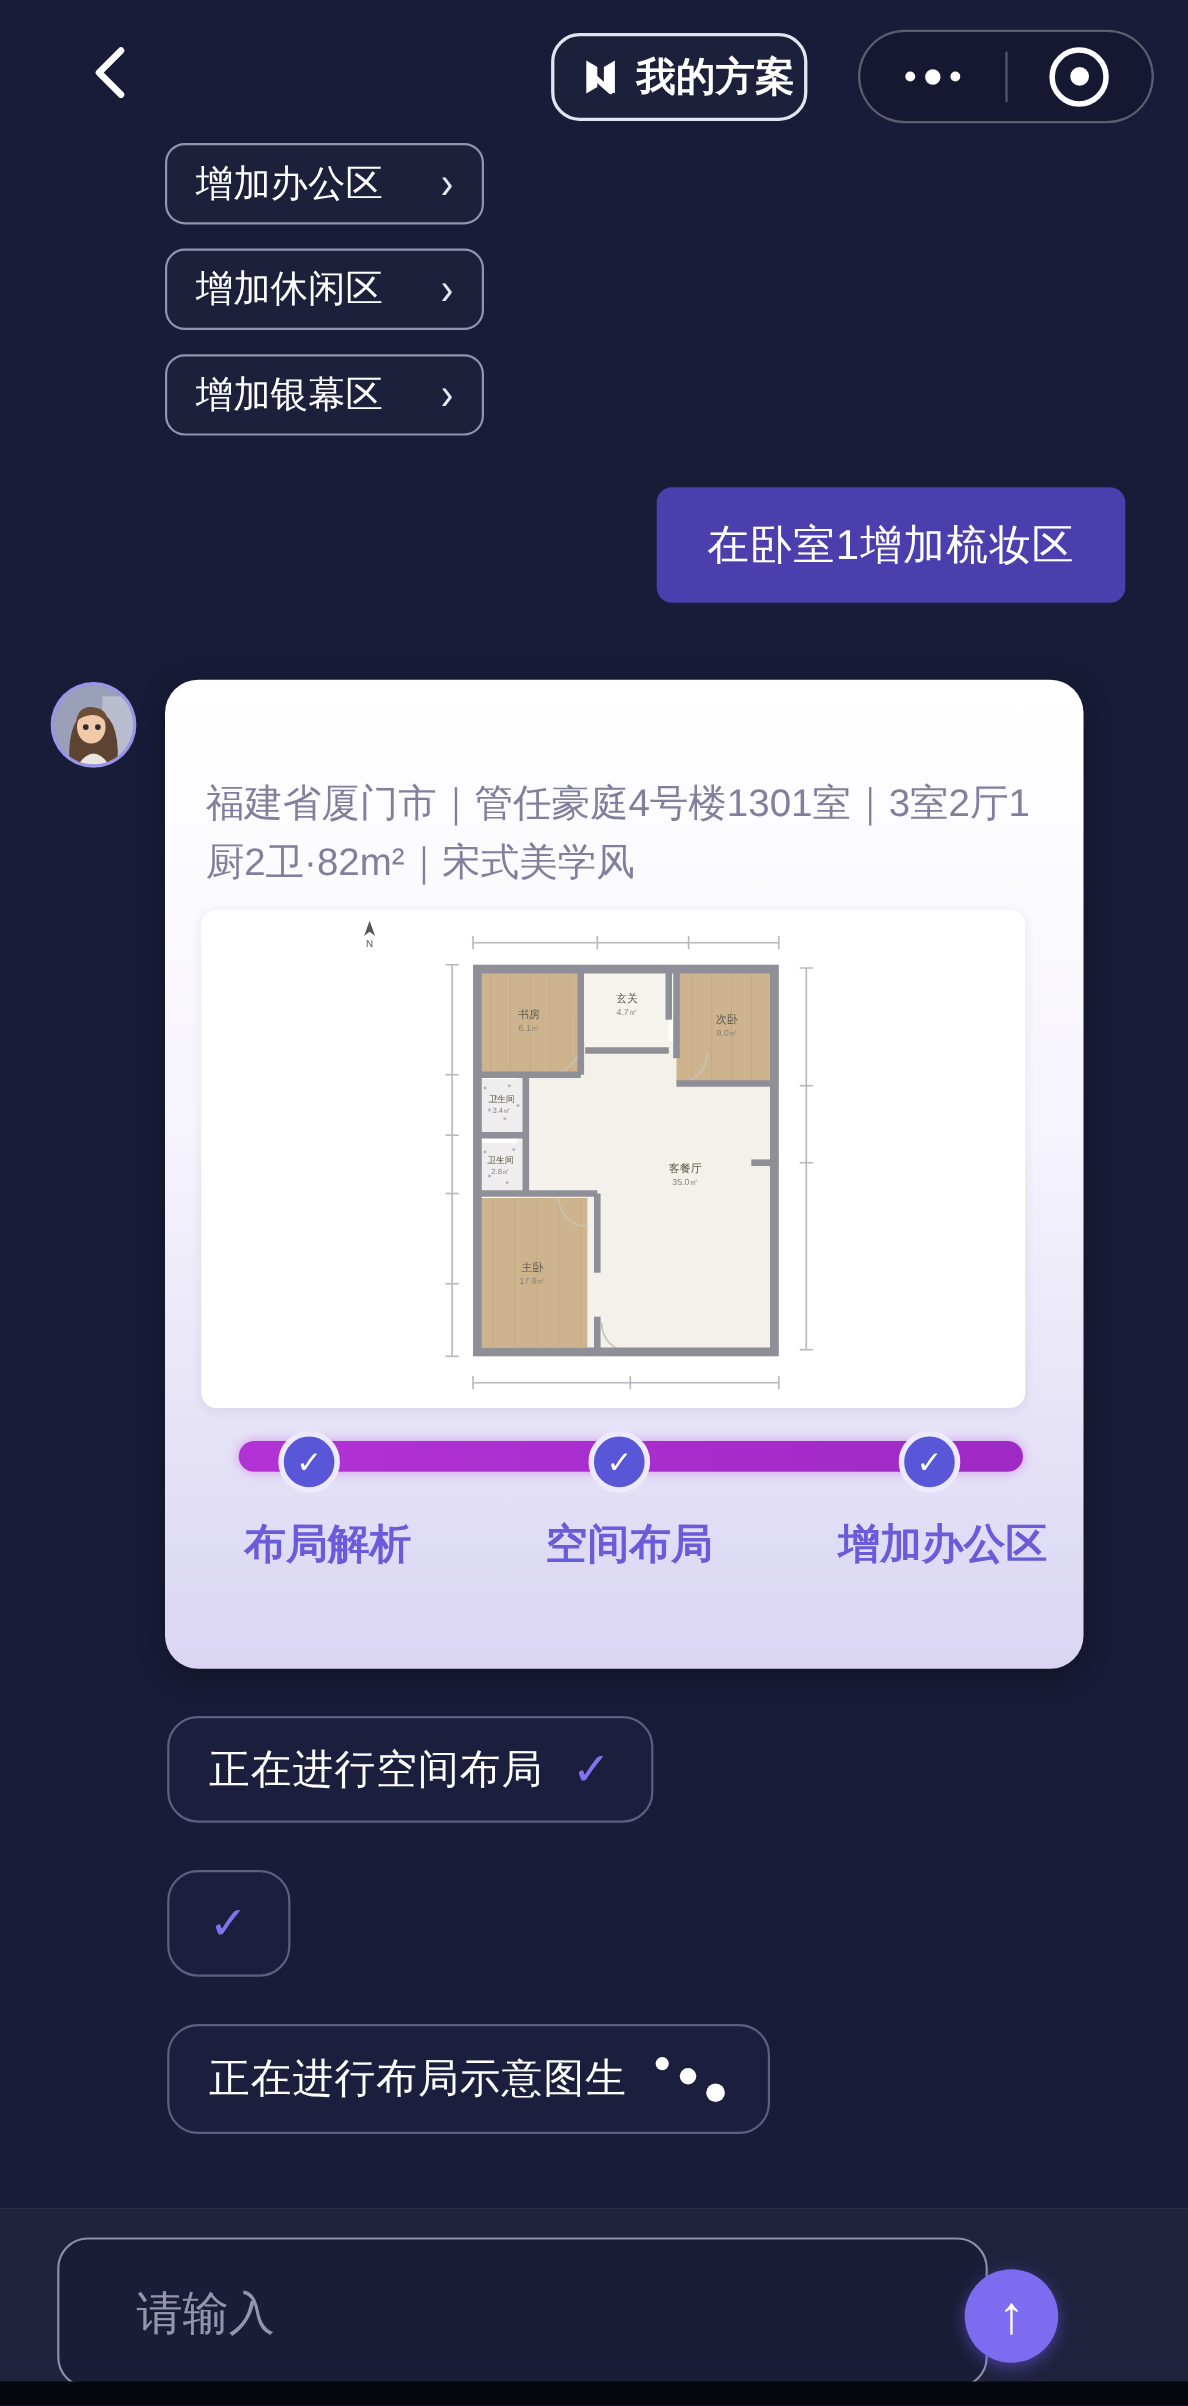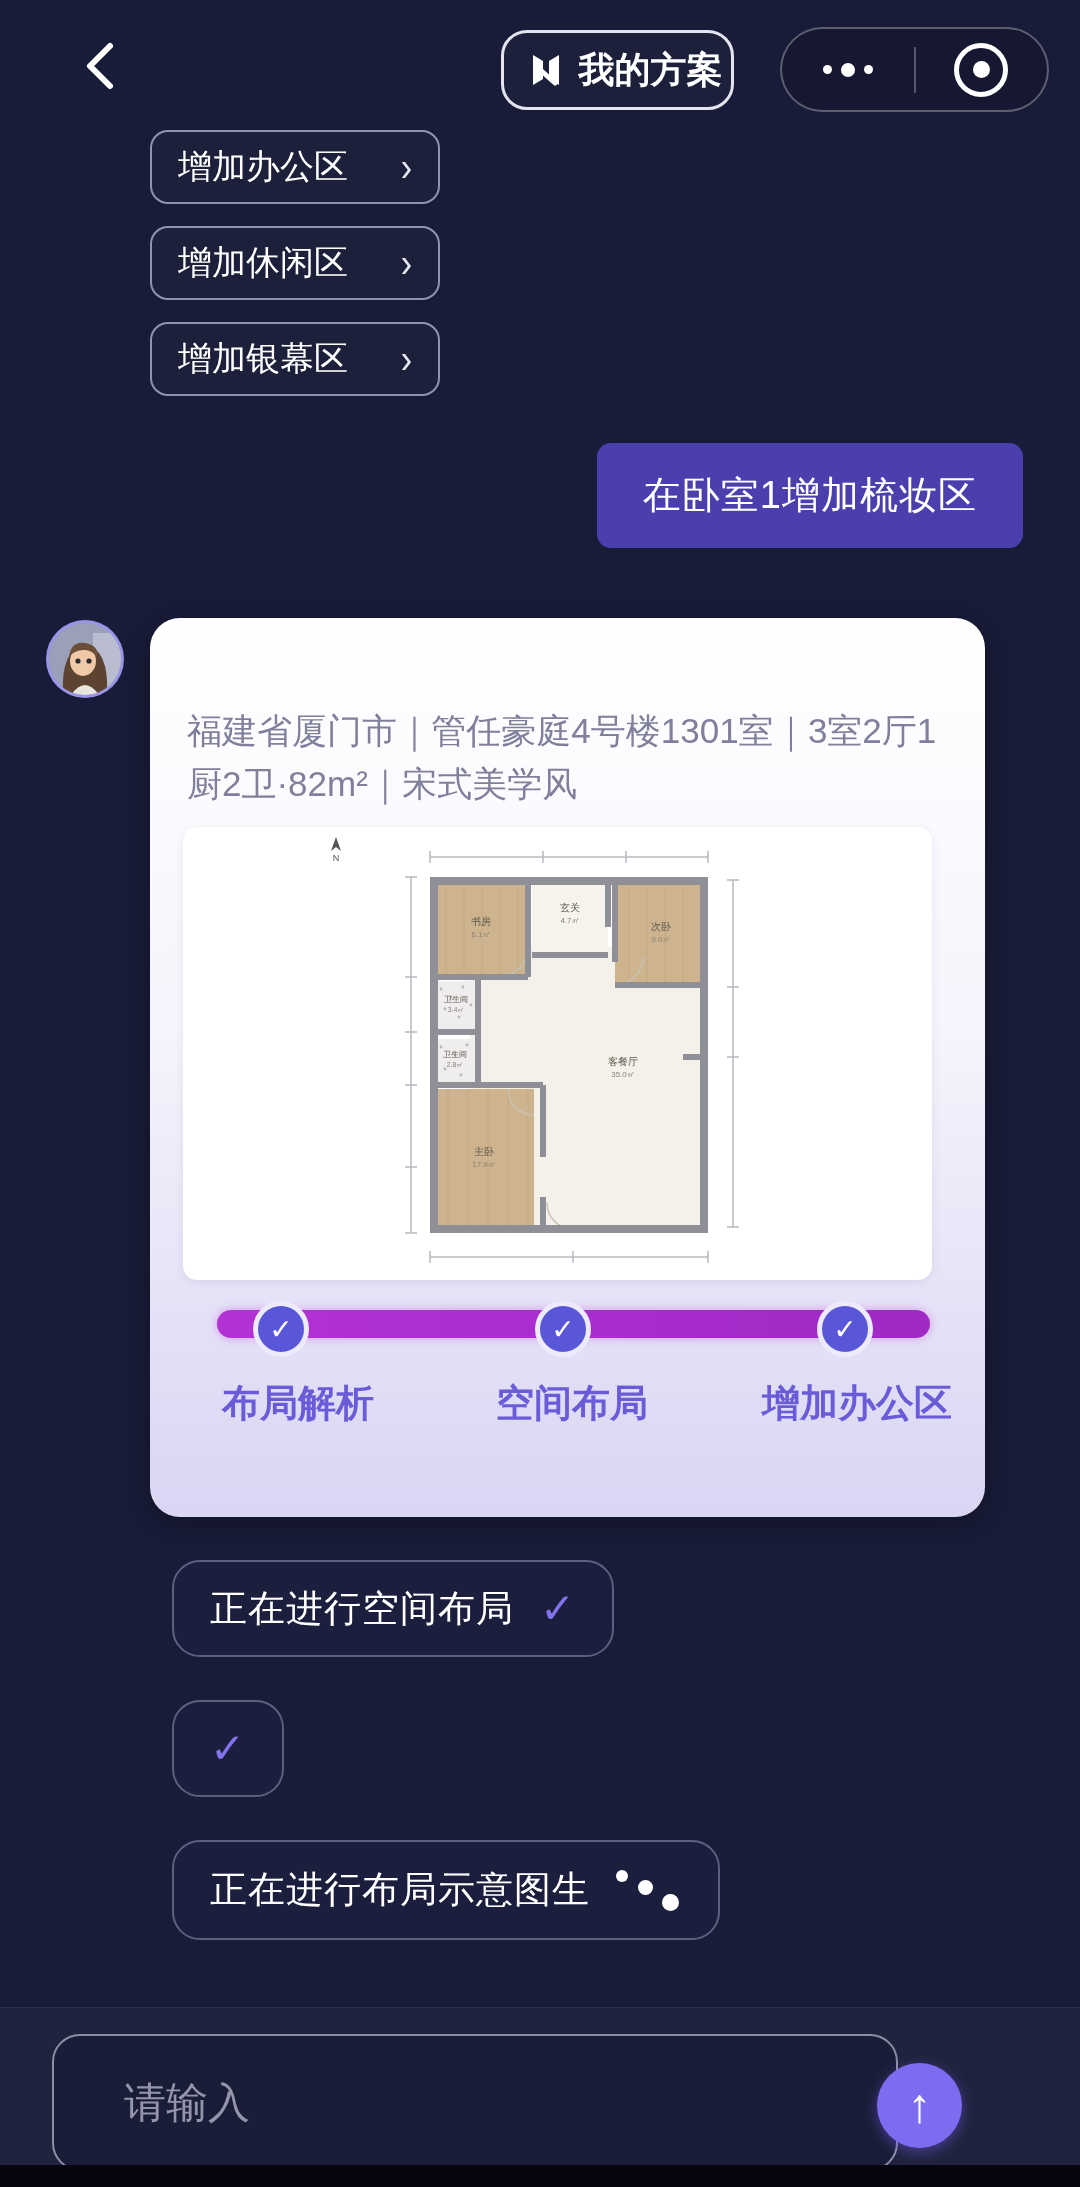--- a/index.html
+++ b/index.html
@@ -64,21 +64,21 @@
   .pcheck{
     position:absolute;width:46px;height:46px;border-radius:50%;background:#5956d8;top:683px;
     border:5px solid #edeafb;box-sizing:content-box;display:flex;align-items:center;justify-content:center;
     color:#fff;font-size:28px;font-weight:800;transform:translateX(-50%);
   }
   .plabel{position:absolute;top:760px;transform:translateX(-50%);font-size:38px;font-weight:700;color:#6a5cd8;white-space:nowrap;}
   
   .chip{
     position:absolute;left:152px;box-sizing:border-box;border:2px solid #5d5f80;border-radius:28px;
     background:rgba(30,33,64,0.55);display:flex;align-items:center;padding:0 36px;gap:26px;
-    color:#fff;font-size:37px;letter-spacing:1px;margin-left:20px;
+    color:#fff;font-size:37px;letter-spacing:1px;
   }
   .chip .check{color:#8372ec;font-size:42px;font-weight:800;}
   .typing{display:flex;align-items:flex-start;position:relative;width:66px;height:44px;}
   .typing i{position:absolute;border-radius:50%;background:#fff;}
   .typing i:nth-child(1){left:0;top:2px;width:12px;height:12px;}
   .typing i:nth-child(2){left:22px;top:12px;width:15px;height:15px;}
   .typing i:nth-child(3){left:46px;top:26px;width:17px;height:17px;}
   
   .input-band{position:absolute;left:0;top:2007px;width:1080px;height:180px;background:#20233e;border-top:1px solid rgba(255,255,255,0.06);}
   .input-box{

